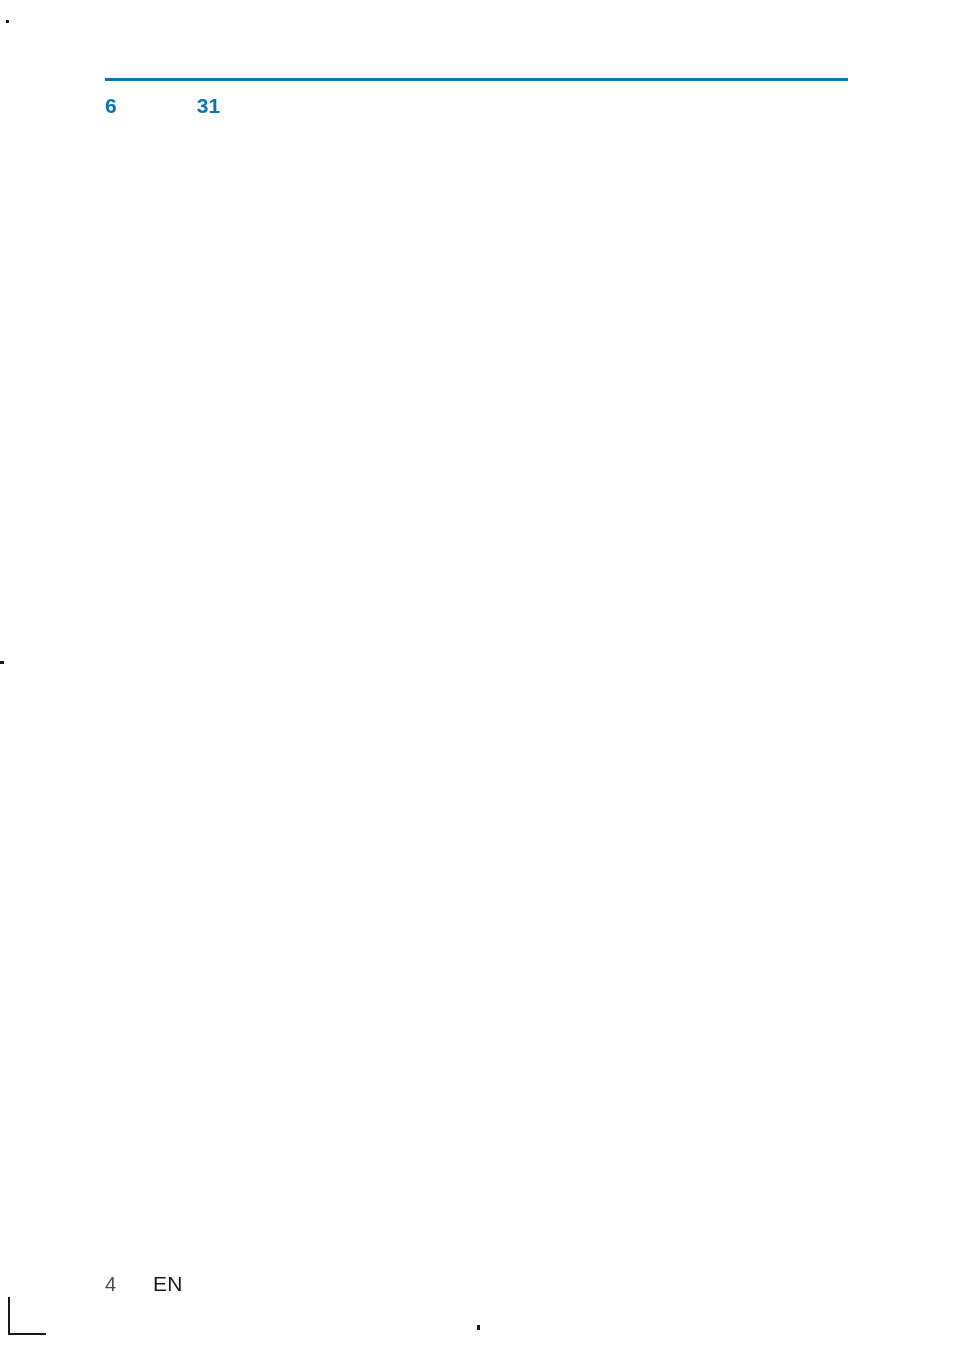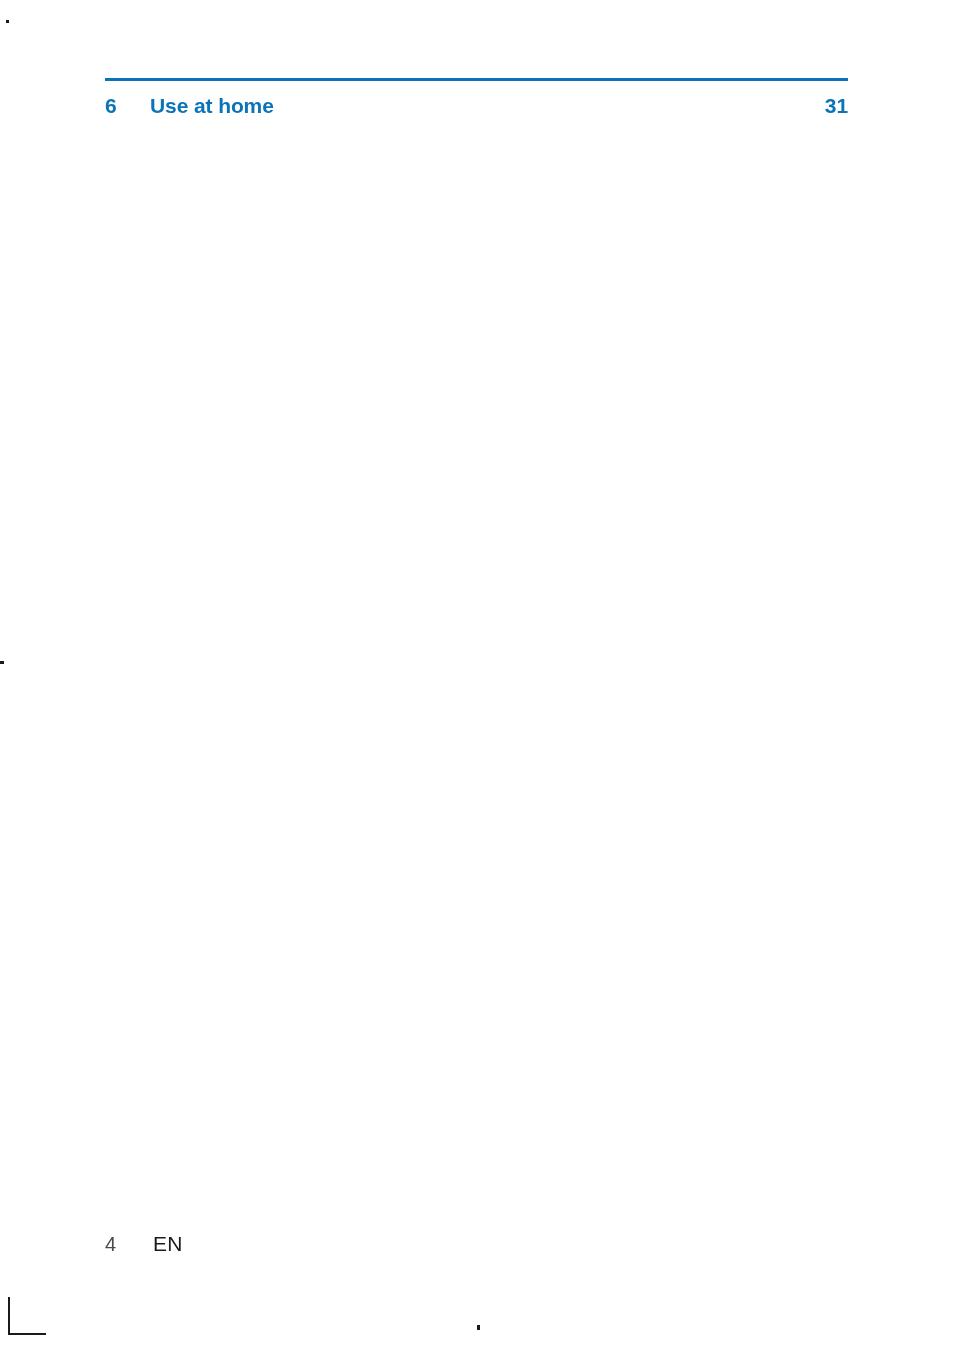--- a/index.html
+++ b/index.html
@@ -92,20 +92,21 @@
     font-size: 20px;
     font-weight: 300;
     color: #4a4a4a;
     width: 48px;
   }
   .footer .lang {
     font-size: 21px;
     font-weight: 400;
     color: #1a1a1a;
     letter-spacing: 0.3px;
+    margin-top: 40px;
   }
 </style>
 </head>
 <body>
 
 <div class="page">
 
   <div class="crop-mark crop-tl-dot"></div>
   <div class="crop-mark crop-left-dot"></div>
   <div class="crop-mark crop-bl-v"></div>
@@ -113,21 +114,20 @@
   <div class="crop-mark crop-bottom-dot"></div>
 
   <div class="toc">
 
     <div class="rule-top"></div>
 
     <div class="section">
       <div class="sec-pad-top"></div>
       <div class="row chapter">
         <span class="num">6</span>
-        <span class="title">Use at home</span>
         <span class="page">31</span>
       </div>
 
     </div>
 
   </div>
 
   <div class="footer">
     <span class="folio">4</span>
     <span class="lang">EN</span>

